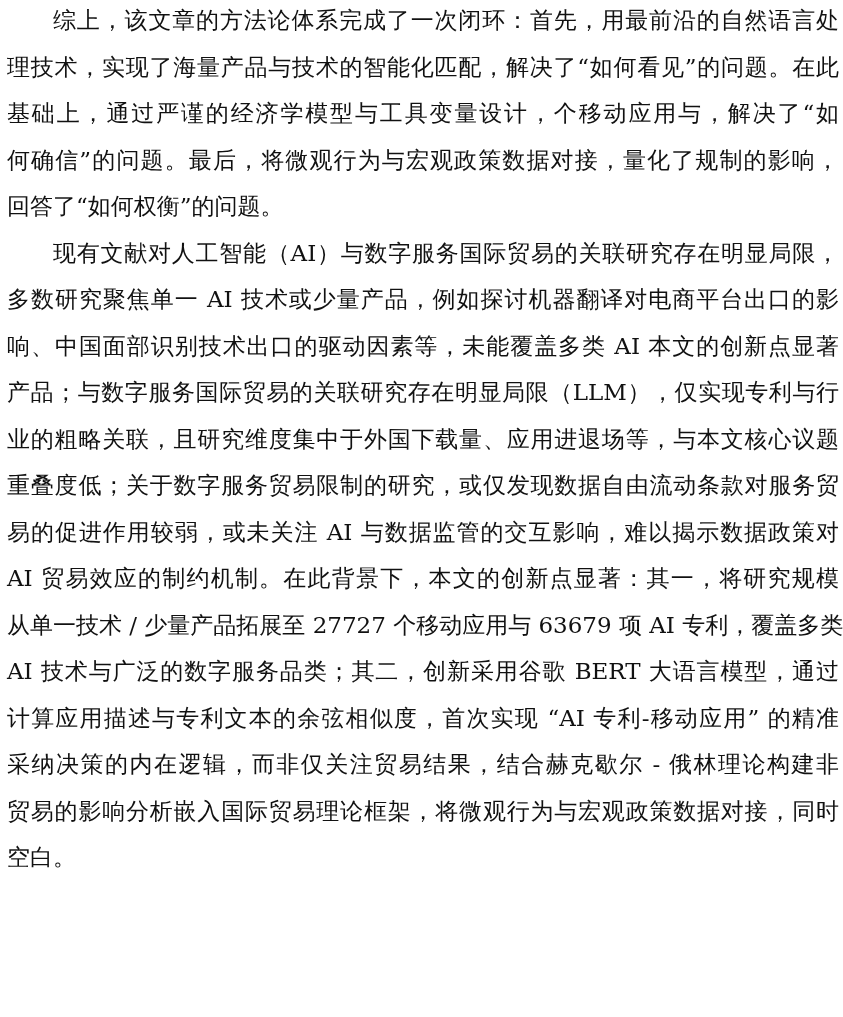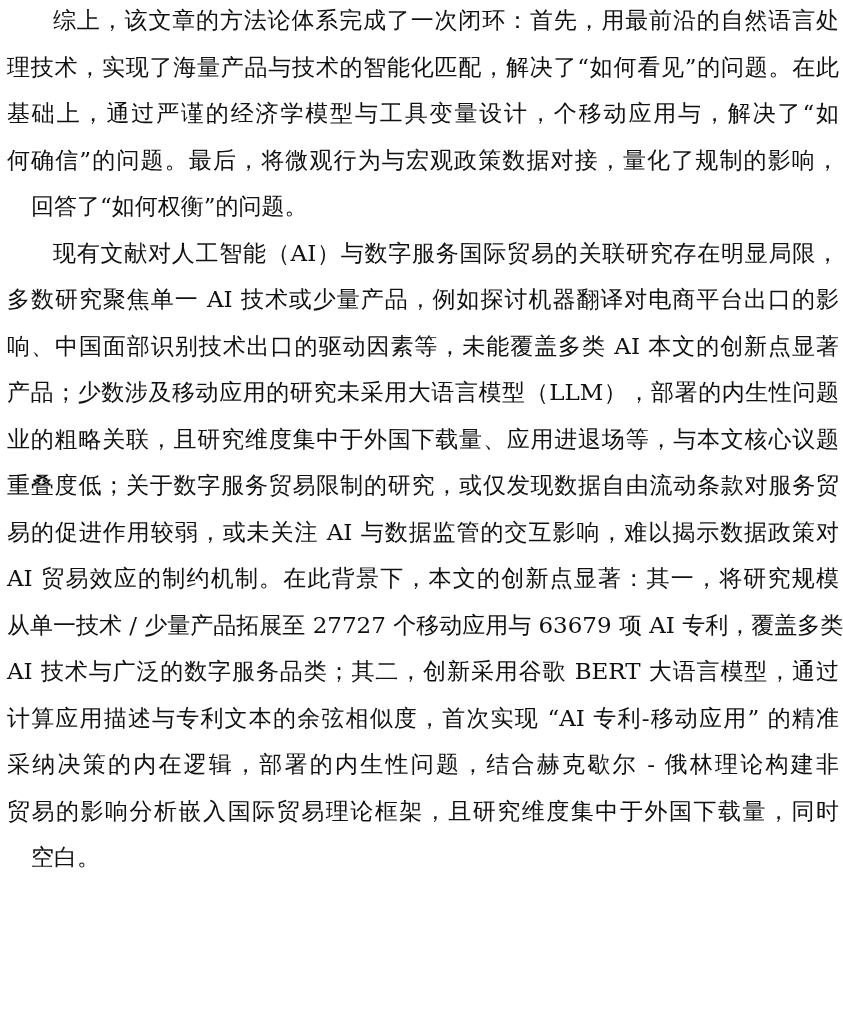--- a/index.html
+++ b/index.html
@@ -25,21 +25,20 @@
       font-family: "DejaVu Serif", "Liberation Serif", serif;
       font-size: 23px;
       color: #111111;
       white-space: nowrap;
       text-align: justify;
       text-align-last: justify;
       letter-spacing: 0px;
     }
     .line.last {
       text-align-last: left;
-      margin-left: 24px;
     }
     .line.indent {
       padding-left: 46px;
     }
     .para1 { margin-top: -3px; }
   </style>
 </head>
 <body>
 
 <div class="page">
@@ -47,25 +46,25 @@
     <div class="line indent">综上，该文章的方法论体系完成了一次闭环：首先，用最前沿的自然语言处</div>
     <div class="line">理技术，实现了海量产品与技术的智能化匹配，解决了“如何看见”的问题。在此</div>
     <div class="line">基础上，通过严谨的经济学模型与工具变量设计，个移动应用与，解决了“如</div>
     <div class="line">何确信”的问题。最后，将微观行为与宏观政策数据对接，量化了规制的影响，</div>
     <div class="line last">回答了“如何权衡”的问题。</div>
   </div>
   <div class="paragraph">
     <div class="line indent">现有文献对人工智能（AI）与数字服务国际贸易的关联研究存在明显局限，</div>
     <div class="line">多数研究聚焦单一 AI 技术或少量产品，例如探讨机器翻译对电商平台出口的影</div>
     <div class="line">响、中国面部识别技术出口的驱动因素等，未能覆盖多类 AI 本文的创新点显著</div>
-    <div class="line">产品；少数涉及移动应用的研究未采用大语言模型（LLM），部署的内生性问题</div>
+    <div class="line">产品；与数字服务国际贸易的关联研究存在明显局限（LLM），仅实现专利与行</div>
     <div class="line">业的粗略关联，且研究维度集中于外国下载量、应用进退场等，与本文核心议题</div>
     <div class="line">重叠度低；关于数字服务贸易限制的研究，或仅发现数据自由流动条款对服务贸</div>
     <div class="line">易的促进作用较弱，或未关注 AI 与数据监管的交互影响，难以揭示数据政策对</div>
     <div class="line">AI 贸易效应的制约机制。在此背景下，本文的创新点显著：其一，将研究规模</div>
     <div class="line">从单一技术 / 少量产品拓展至 27727 个移动应用与 63679 项 AI 专利，覆盖多类</div>
     <div class="line">AI 技术与广泛的数字服务品类；其二，创新采用谷歌 BERT 大语言模型，通过</div>
     <div class="line">计算应用描述与专利文本的余弦相似度，首次实现 “AI 专利-移动应用” 的精准</div>
-    <div class="line">采纳决策的内在逻辑，部署的内生性问题，结合赫克歇尔 - 俄林理论构建非</div>
-    <div class="line">贸易的影响分析嵌入国际贸易理论框架，且研究维度集中于外国下载量，同时</div>
+    <div class="line">采纳决策的内在逻辑，而非仅关注贸易结果，结合赫克歇尔 - 俄林理论构建非</div>
+    <div class="line">贸易的影响分析嵌入国际贸易理论框架，将微观行为与宏观政策数据对接，同时</div>
     <div class="line last">空白。</div>
   </div>
 </div>
 
 </body></html>

